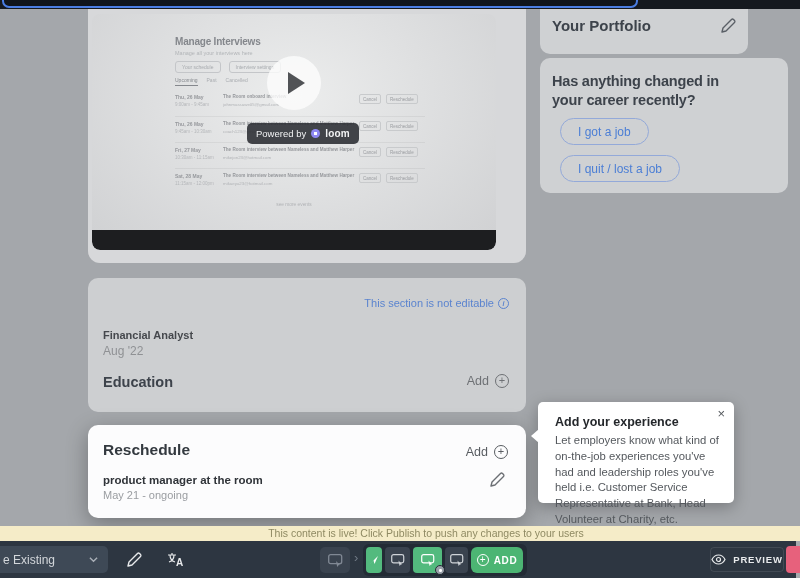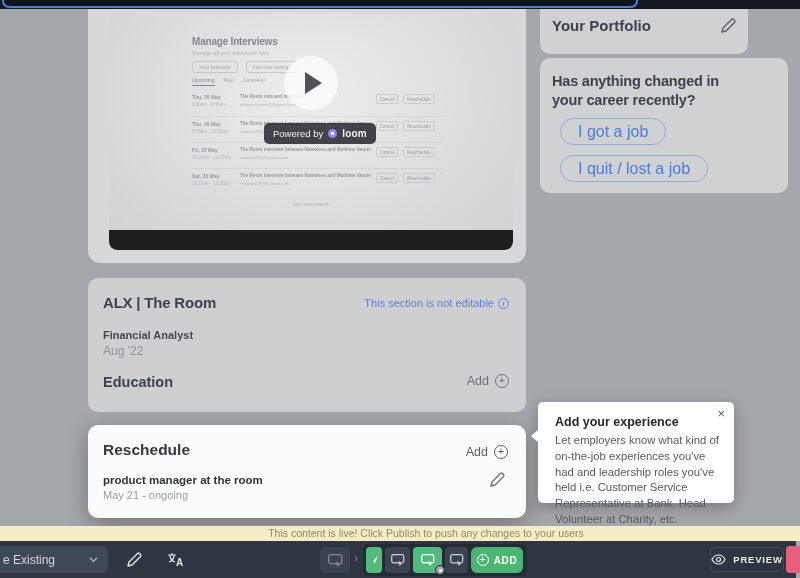--- a/index.html
+++ b/index.html
@@ -10,21 +10,21 @@
   .top-bar { position:absolute; left:0; top:0; width:800px; height:9px; background:#15191f; z-index:40; }
   .focus-ring { position:absolute; left:2px; top:-6px; width:636px; height:14px; border:2px solid #4a7de2; border-radius:7px; background:#10151c; }
 
   
   .main { position:absolute; left:0; top:9px; width:800px; height:517px; background:#a4a7ab; overflow:hidden; }
 
   .card { position:absolute; border-radius:10px; }
 
   
   .video-card { left:88px; top:0; width:438px; height:254px; background:#d7d8da; border-radius:0 0 12px 12px; }
-  .video-embed { position:absolute; left:21px; top:5px; width:404px; height:236px; border-radius:8px; overflow:hidden;
+  .video-embed { position:absolute; left:4px; top:5px; width:404px; height:236px; border-radius:8px; overflow:hidden;
     background:radial-gradient(ellipse at 50% 35%, #eceded 0%, #dfe0e1 45%, #cfd0d2 100%); }
   .v-title { position:absolute; left:83px; top:22px; font-size:10px; font-weight:bold; color:#84878c; letter-spacing:-0.2px; }
   .v-sub { position:absolute; left:83px; top:36px; font-size:5.5px; color:#b2b5b8; }
   .v-tabs { position:absolute; left:83px; top:47px; display:flex; gap:8px; }
   .v-tab { font-size:5px; color:#a7aaae; border:0.5px solid #c4c6c9; border-radius:3px; padding:2px 6px; }
   .v-subtabs { position:absolute; left:83px; top:63px; display:flex; gap:9px; }
   .v-subtab { font-size:5px; color:#aaadb1; padding-bottom:2px; }
   .v-subtab.active { color:#85888d; border-bottom:1.5px solid #85888d; }
   .v-rows { position:absolute; left:83px; top:76px; width:250px; }
   .v-row { display:flex; height:26px; border-top:0.5px solid rgba(0,0,0,0.05); padding-top:4px; }
@@ -71,21 +71,21 @@
   .pencil-svg { width:16px; height:16px; }
   .exp-pencil { position:absolute; right:21px; top:47px; }
 
   
   .portfolio-card { left:540px; top:-14px; width:208px; height:59px; background:#cfd1d3; }
   .portfolio-title { position:absolute; left:12px; top:22px; font-size:15px; font-weight:bold; color:#3d434b; }
   .portfolio-pencil { position:absolute; right:12px; top:23px; }
   .career-card { left:540px; top:49px; width:248px; height:135px; background:#cfd1d3; }
   .career-q { position:absolute; left:12px; top:14px; width:186px; font-size:14.5px; font-weight:bold; color:#3d434b; line-height:1.32; letter-spacing:-0.2px; }
   .pill-btn { position:absolute; left:20px; height:27px; padding:0 17px; border:1px solid #93a9d9; border-radius:15px; background:transparent;
-    font-size:16px; color:#4b7ed5; display:inline-flex; align-items:center; font-family:inherit; }
+    font-size:12px; color:#4b7ed5; display:inline-flex; align-items:center; font-family:inherit; }
   .pill-1 { top:60px; }
   .pill-2 { top:97px; }
 
   
   .tooltip { position:absolute; left:538px; top:402px; width:196px; height:101px; background:#ffffff; border-radius:5px; box-shadow:0 4px 16px rgba(0,0,0,0.28); z-index:20; }
   .tt-arrow { position:absolute; left:-7px; top:27px; width:0; height:0; border-right:8px solid #ffffff; border-top:7px solid transparent; border-bottom:7px solid transparent; }
   .tt-close { position:absolute; right:9px; top:5px; font-size:13px; color:#565a5f; cursor:pointer; line-height:1; }
   .tt-title { position:absolute; left:17px; top:13px; font-size:12.5px; font-weight:bold; color:#24272b; }
   .tt-body { position:absolute; left:17px; top:31px; width:166px; font-size:11.3px; color:#54585d; line-height:1.4; }
 
@@ -206,21 +206,20 @@
       <div class="loom-badge">
         <span class="pb">Powered by</span>
         <span class="loom-logo"></span>
         <span class="lw">loom</span>
       </div>
       <div class="control-bar"></div>
     </div>
   </div>
 
   <div class="card alx-card">
-    <div class="sec-title alx-title">ALX | The Room</div>
     <div class="not-editable">
       <span>This section is not editable</span>
       <span class="info-i">i</span>
     </div>
     <div class="role">Financial Analyst</div>
     <div class="role-date">Aug '22</div>
     <div class="edu-title">Education</div>
     <div class="add-link edu-add">
       <span>Add</span>
       <span class="circle-plus"></span>

